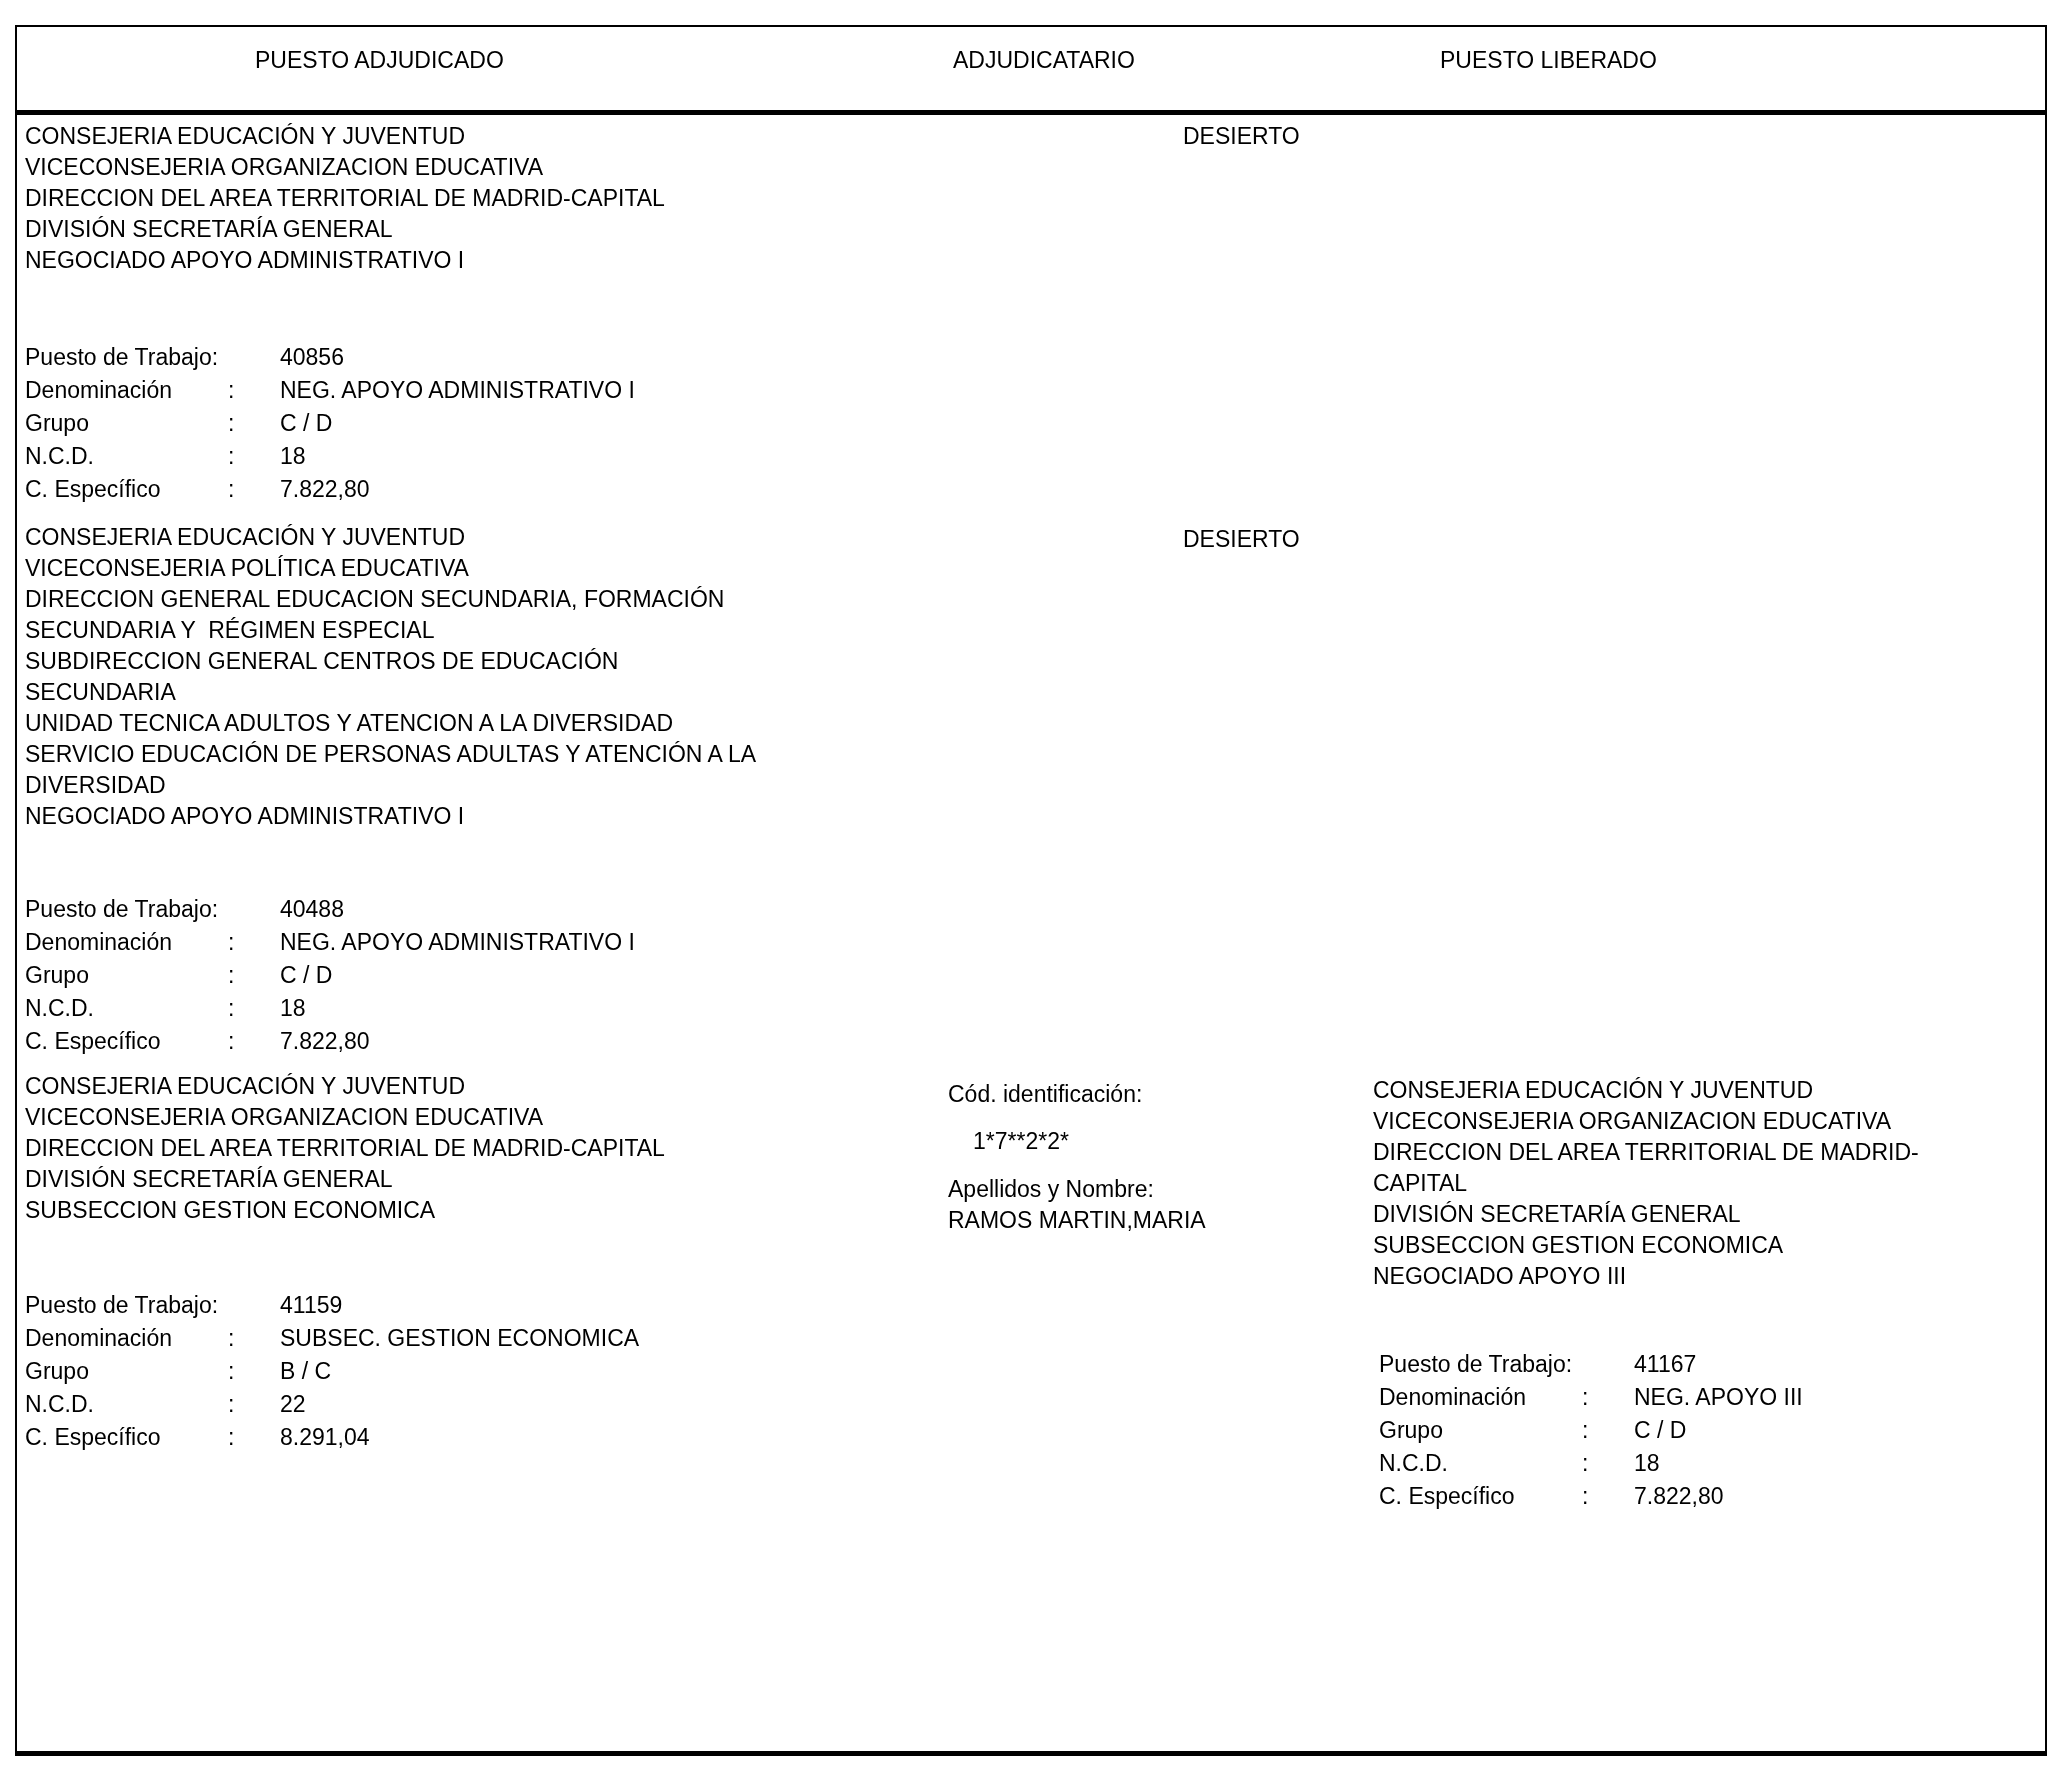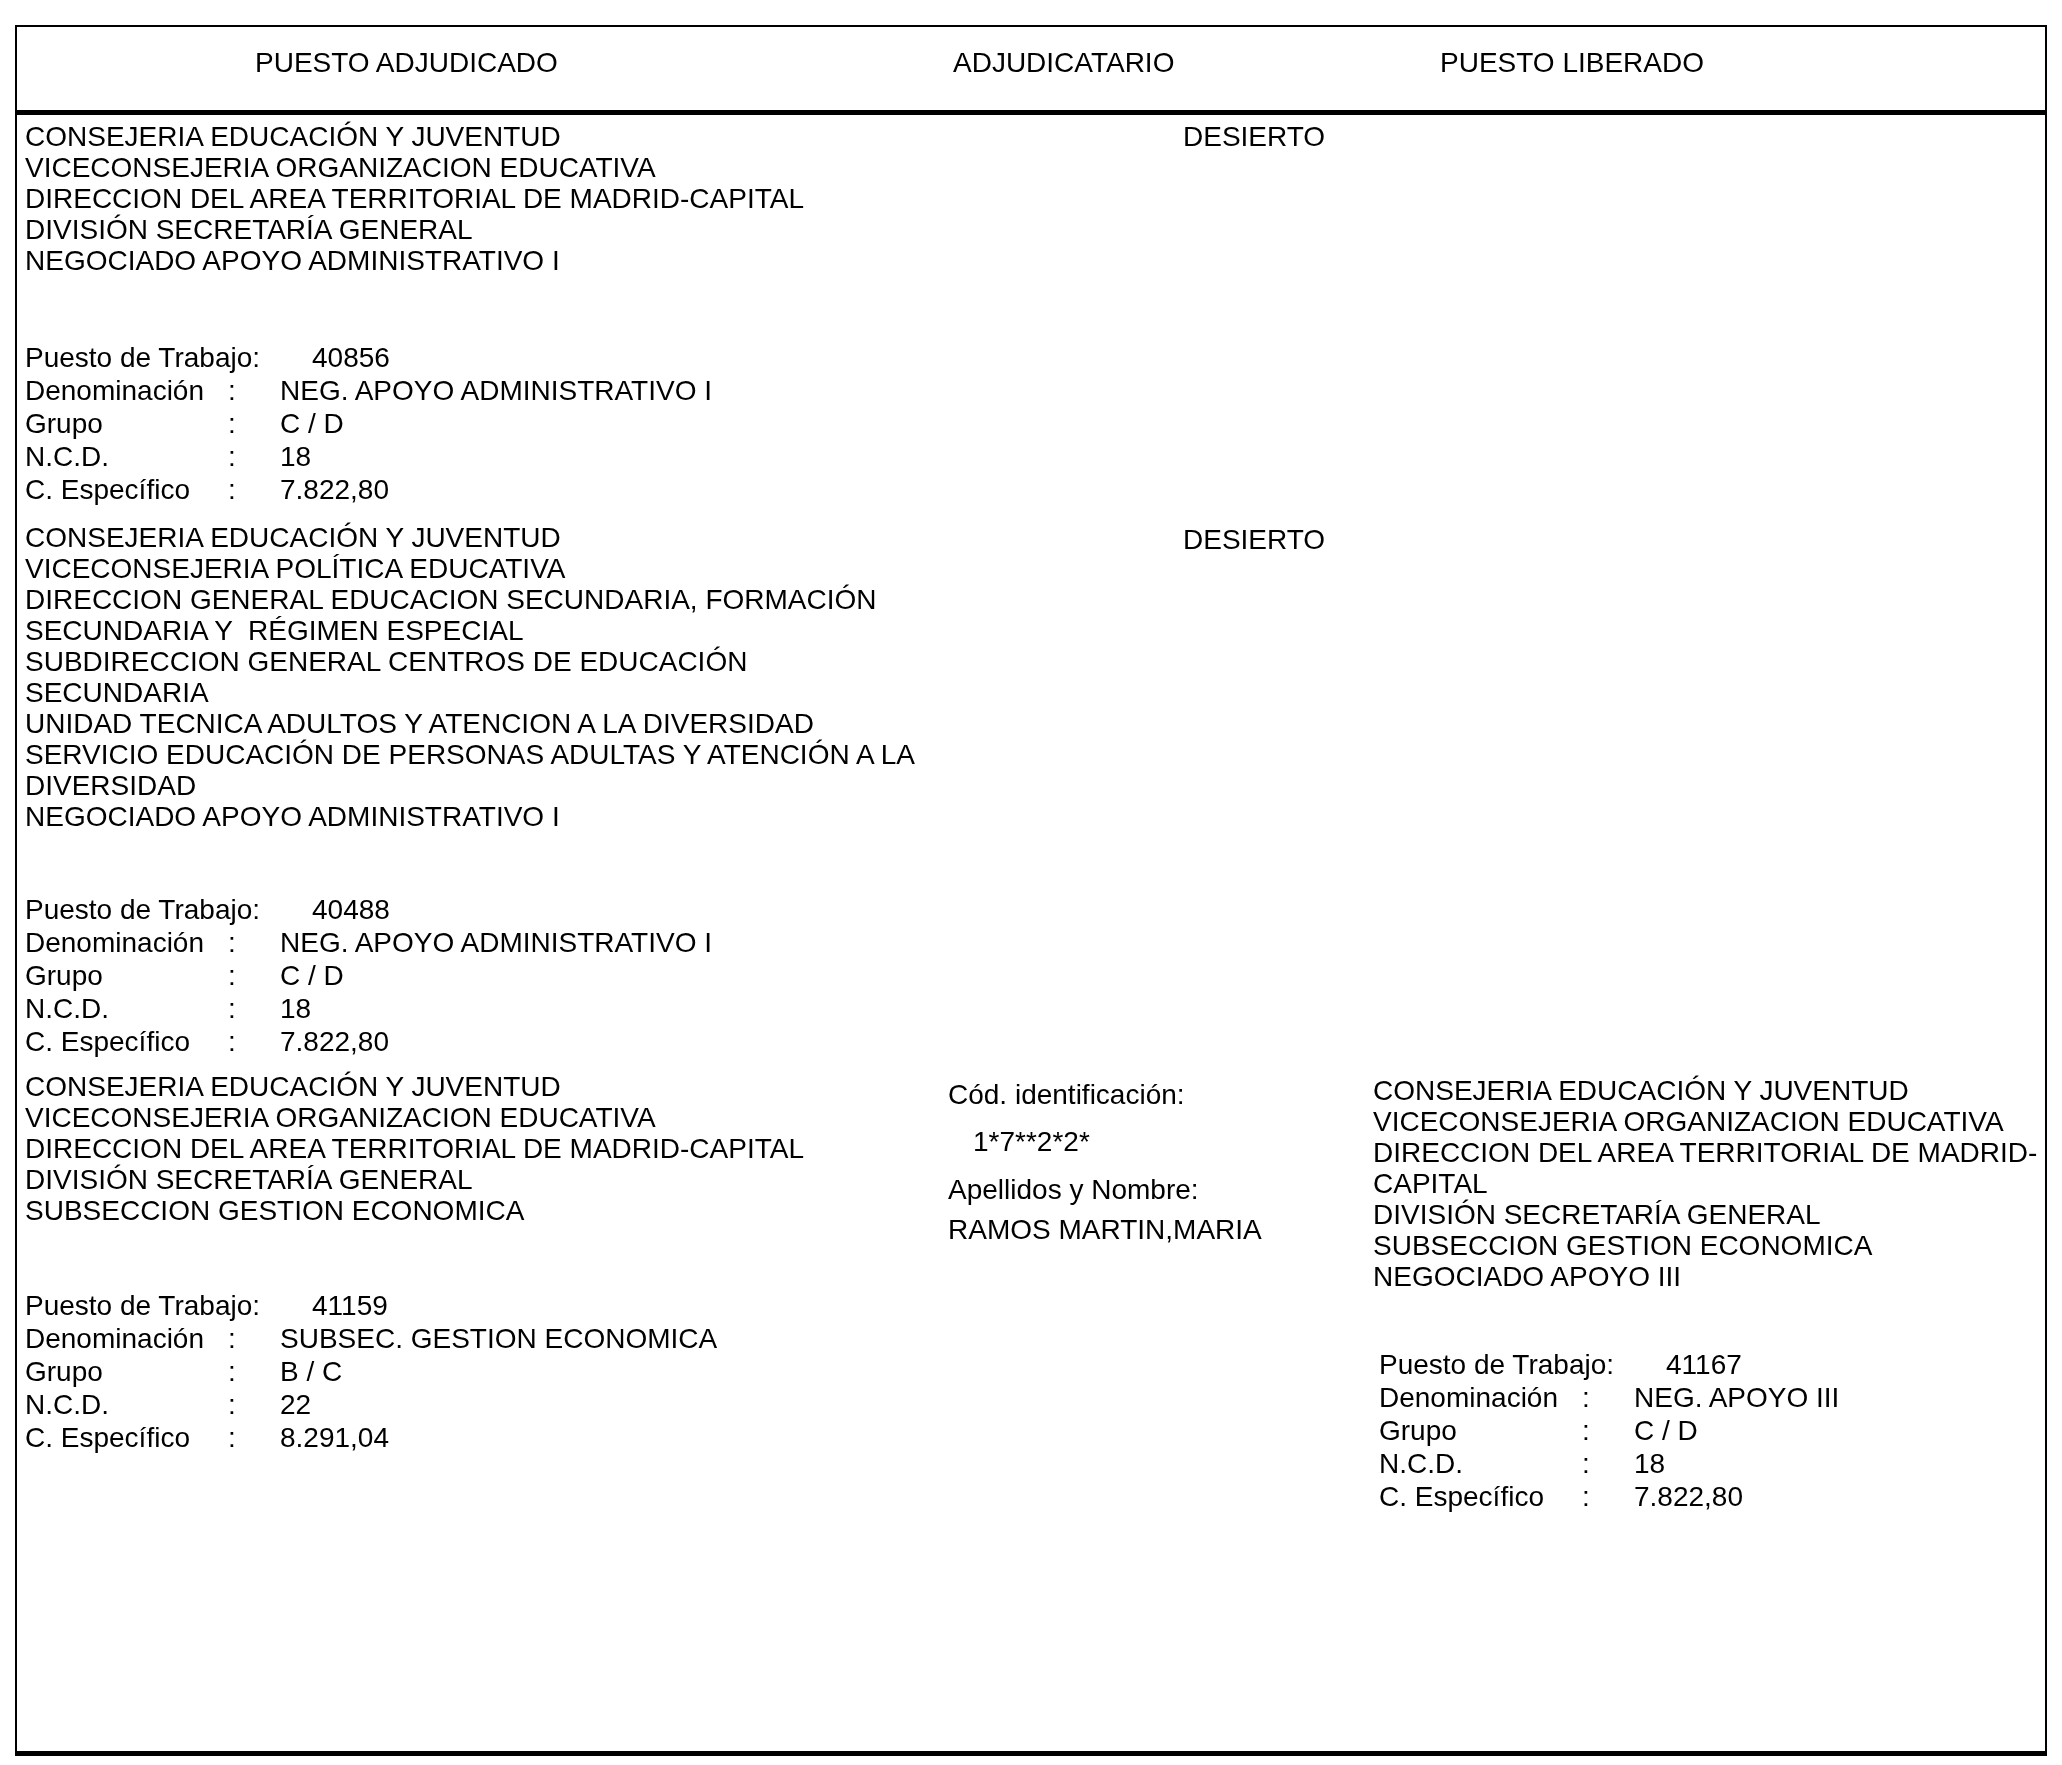--- a/index.html
+++ b/index.html
@@ -1,18 +1,18 @@
 <!DOCTYPE html>
 <html style="font-size:14.5px"><head>
 <meta charset="utf-8">
 <style>
   html,body{margin:0;padding:0;background:#fff;}
   .page{
     position:relative;width:2063px;height:1766px;background:#ffffff;color:#000000;
-    font-family:"Liberation Sans",sans-serif;font-size:28px;overflow:hidden;
+    font-family:"Liberation Sans",sans-serif;font-size:23px;overflow:hidden;
   }
   .frame{
     position:absolute;left:15.4px;top:25px;width:2032px;height:1731px;
     border:2.7px solid #000;border-bottom-width:5.4px;box-sizing:border-box;
   }
   .hrule{position:absolute;left:15.4px;top:110px;width:2032px;height:4.5px;background:#000;}
   .colhead{position:absolute;top:47px;white-space:pre;}
   .h-adjudicado{left:255px;}
   .h-adjudicatario{left:953px;}
   .h-liberado{left:1440px;}
@@ -23,21 +23,21 @@
 
   .details{position:absolute;line-height:33px;}
   .drow{display:flex;white-space:pre;}
   .dlbl{min-width:203px;}
   .dcln{width:52px;}
   .dval.wide{width:226px;text-align:left;}
 
   .mid{position:absolute;line-height:31px;}
   .code-value{margin-top:16.3px;margin-left:25px;}
   .name-label{margin-top:16.3px;}
-  .name-value{margin-top:9px;}
+  .name-value{}
 
   .pos-b1-org{left:25px;top:121px;}
   .pos-s1{left:1183px;top:121px;}
   .pos-d1{left:25px;top:341px;}
 
   .pos-b2-org{left:25px;top:522px;}
   .pos-s2{left:1183px;top:524px;}
   .pos-d2{left:25px;top:893px;}
 
   .pos-b3-org{left:25px;top:1071px;}

